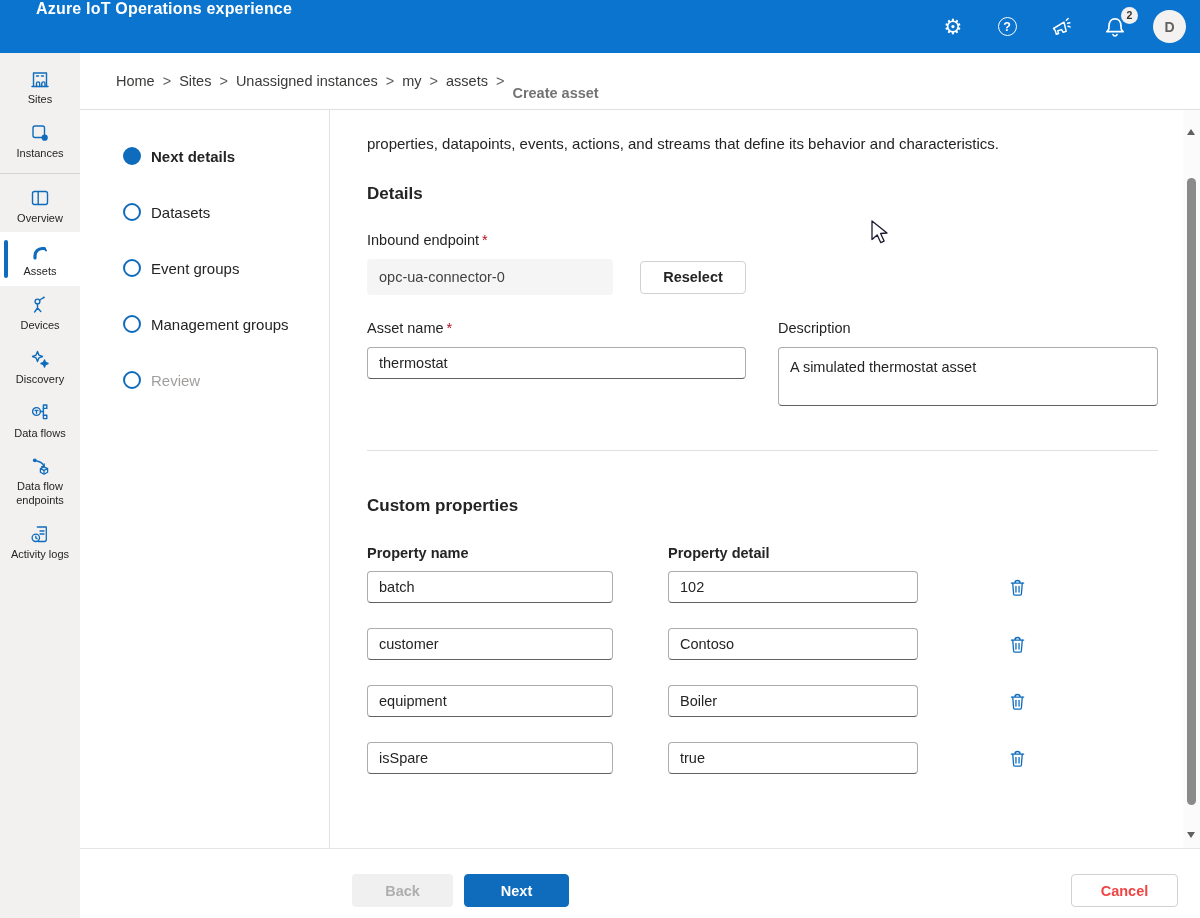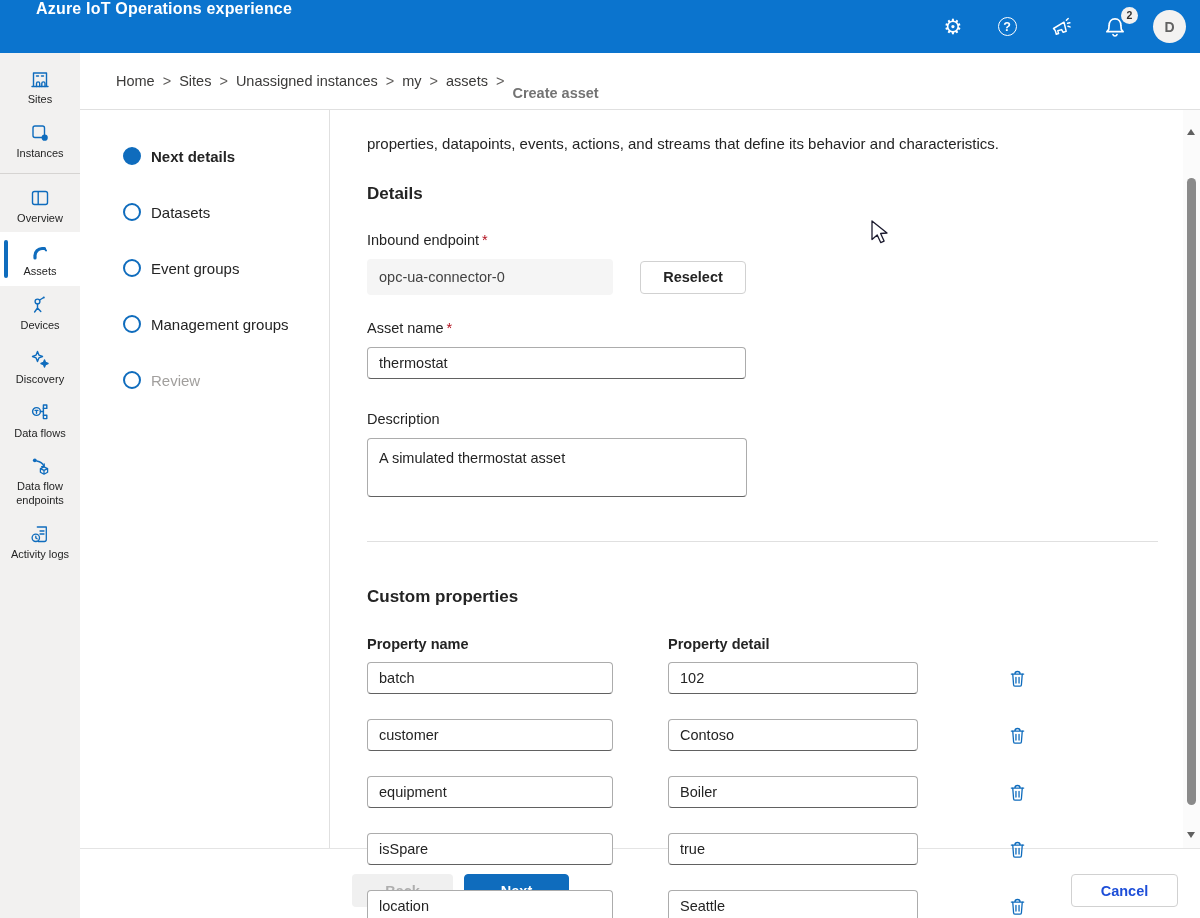--- a/index.html
+++ b/index.html
@@ -54,21 +54,21 @@
   .h-details { margin-top:32px; }
   .field-label { font-size:14.5px; color:#242424; }
   .req { color:#b10e1c; margin-left:3px; }
 
   .endpoint-label { margin-top:28px; }
   .endpoint-row { margin-top:11px; display:flex; align-items:center; }
   .input-disabled { width:246px; height:36px; background:#f5f5f5; border:none; border-radius:4px; padding:0 12px; font-size:14.5px; color:#424242; font-family:inherit; }
   .btn { font-family:inherit; font-weight:600; font-size:14.5px; border-radius:4px; cursor:pointer; }
   .btn-reselect { margin-left:27px; width:106px; height:33px; background:#fff; border:1px solid #d1d1d1; color:#242424; }
 
-  .two-col { display:flex; gap:32px; margin-top:25px;flex-direction:column; }
+  .two-col { display:flex; gap:32px; margin-top:25px; }
   .col-l { width:379px; } .col-r { width:380px; }
   .txt-input { width:100%; height:32px; border:1px solid #acacac; border-bottom-color:#616161; border-radius:4px; padding:0 11px; font-size:14.5px; color:#242424; font-family:inherit; background:#fff; }
   .col-l .txt-input, .col-r textarea { margin-top:11px; }
   textarea.txt-area { width:100%; height:59px; border:1px solid #acacac; border-bottom-color:#616161; border-radius:4px; padding:11px 11px; font-size:14.5px; color:#242424; font-family:inherit; resize:none; }
 
   .divider { height:1px; background:#e0e0e0; margin-top:40px; width:791px; }
   .h-custom { margin-top:45px; }
   .prop-headers { display:flex; margin-top:29px; }
   .prop-headers .ph { font-size:14.5px; font-weight:700; }
   .ph-name { width:301px; }
@@ -82,21 +82,21 @@
   .vscroll { position:absolute; top:0; right:0; bottom:0; width:17px; background:#fbfbfb; }
   .scroll-arrow { position:absolute; left:4px; width:0; height:0; border-left:4.5px solid transparent; border-right:4.5px solid transparent; cursor:pointer; }
   .arrow-up { top:19px; border-bottom:6px solid #606060; }
   .arrow-down { bottom:10px; border-top:6px solid #606060; }
   .scroll-thumb { position:absolute; left:4px; top:68px; width:9px; height:627px; background:#8a8a8a; border-radius:4.5px; cursor:pointer; }
 
   
   .footer { height:70px; border-top:1px solid #e4e4e4; background:#fff; display:flex; align-items:center; padding:14px 22px 0 272px; }
   .btn-back { width:101px; height:33px; background:#f0f0f0; border:none; color:#aeaeae; cursor:default; }
   .btn-next { width:105px; height:33px; margin-left:11px; background:#0f6cbd; border:1px solid #0f6cbd; color:#fff; }
-  .btn-cancel { width:107px; height:33px; margin-left:auto; background:#fff; border:1px solid #d1d1d1; color:#1d4ed8; }
+  .btn-cancel { width:107px; height:33px; margin-left:auto; background:#fff; border:1px solid #d1d1d1; color:#ef4444; }
 
   .cursor { position:absolute; left:871px; top:220px; z-index:50; pointer-events:none; }
 </style>
 </head>
 <body>
 
 <header class="topbar">
   <span class="topbar-title">Azure IoT Operations experience</span>
   <div class="topbar-right">
     <div class="tb-icon-btn">
@@ -312,31 +312,20 @@
           <input class="txt-input prop-name" type="text" value="isSpare" style="">
           <input class="txt-input prop-detail" type="text" value="true" style="">
           <button class="trash-btn">
             <svg width="19" height="19" viewBox="0 0 16 16" fill="none" stroke="#0f6cbd" stroke-width="1.1" stroke-linecap="round" stroke-linejoin="round">
               <path d="M2.8 4.3 h10.4 M5.8 4.3 a2.2 2.2 0 0 1 4.4 0"></path>
               <path d="M4 4.3 l.7 9 a1.4 1.4 0 0 0 1.4 1.2 h3.8 a1.4 1.4 0 0 0 1.4-1.2 l.7-9"></path>
               <path d="M6.7 7 v4.8 M9.3 7 v4.8"></path>
             </svg>
           </button>
         </div>
-        <div class="prop-row">
-          <input class="txt-input prop-name" type="text" value="location" style="">
-          <input class="txt-input prop-detail" type="text" value="Seattle" style="">
-          <button class="trash-btn">
-            <svg width="19" height="19" viewBox="0 0 16 16" fill="none" stroke="#0f6cbd" stroke-width="1.1" stroke-linecap="round" stroke-linejoin="round">
-              <path d="M2.8 4.3 h10.4 M5.8 4.3 a2.2 2.2 0 0 1 4.4 0"></path>
-              <path d="M4 4.3 l.7 9 a1.4 1.4 0 0 0 1.4 1.2 h3.8 a1.4 1.4 0 0 0 1.4-1.2 l.7-9"></path>
-              <path d="M6.7 7 v4.8 M9.3 7 v4.8"></path>
-            </svg>
-          </button>
-        </div>
       </div>
 
       <div class="vscroll">
         <div class="scroll-arrow arrow-up"></div>
         <div class="scroll-thumb"></div>
         <div class="scroll-arrow arrow-down"></div>
       </div>
     </div>
 
     <div class="footer">

